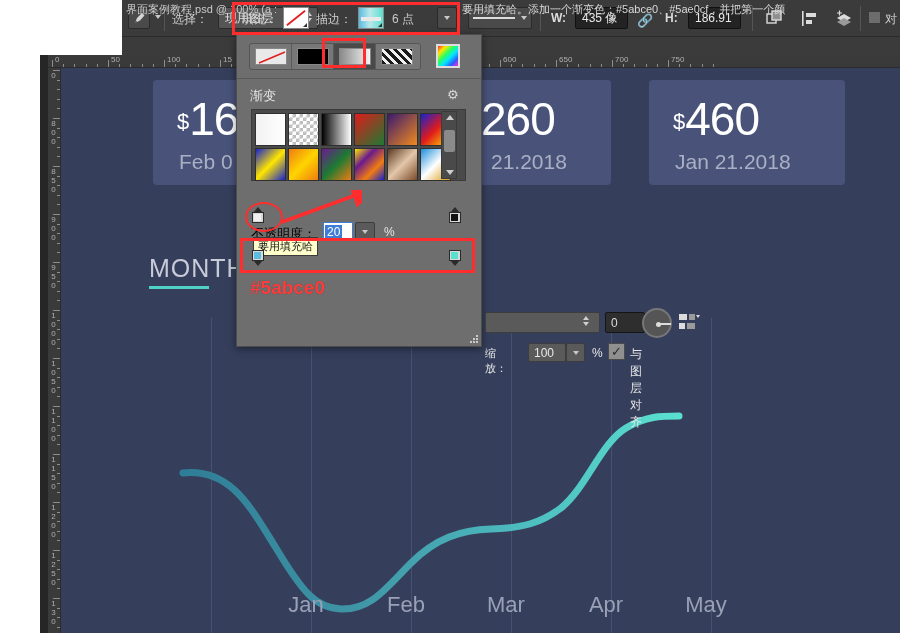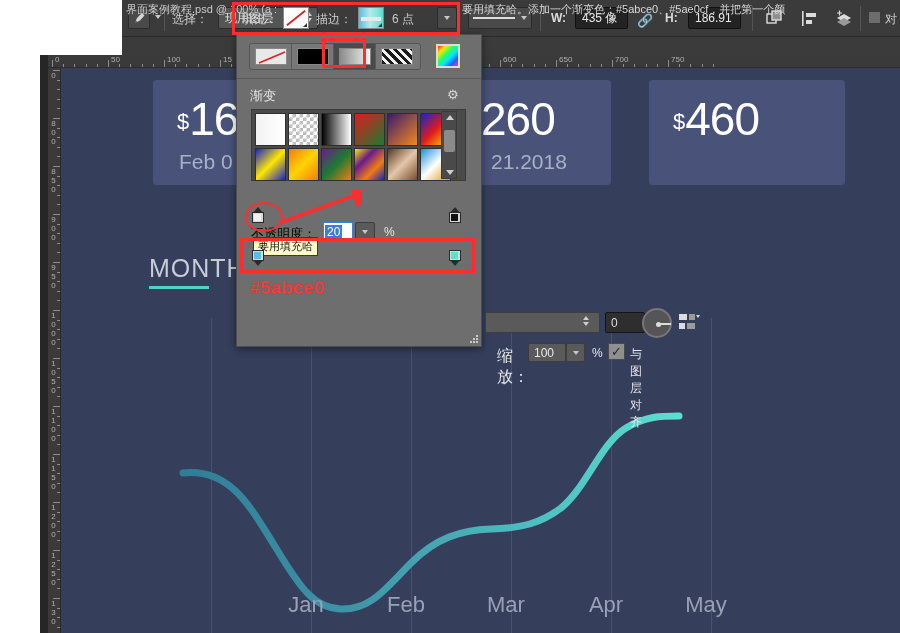--- a/index.html
+++ b/index.html
@@ -336,21 +336,21 @@
     color:#dcdcdc; font-size:12px; display:flex; align-items:center; padding-left:5px;
   }
   .knob {
     position:absolute; left:405px; top:273px; width:30px; height:30px;
     border-radius:50%; background:#555; border:2px solid #777;
   }
   .knob .needle { position:absolute; left:14px; top:13px; width:13px; height:2px; background:#ddd; }
   .knob .dot { position:absolute; left:12px; top:12px; width:5px; height:5px; border-radius:50%; background:#ddd; }
   .align-icon { position:absolute; left:441px; top:277px; width:22px; height:20px; color:#ddd; }
 
-  .scale-label { position:absolute; left:260px; top:311px; color:#e6e6e6; font-size:16px; }
+  .scale-label { position:absolute; left:248px; top:311px; color:#e6e6e6; font-size:11px; }
   .scale-field {
     position:absolute; left:291px; top:308px; width:38px; height:19px;
     background:#5a5a5a; border:1px solid #3d3d3d; border-radius:2px;
     color:#e9e9e9; font-size:12px; display:flex; align-items:center; padding-left:5px;
   }
   .scale-drop {
     position:absolute; left:329px; top:308px; width:19px; height:19px;
     background:#5a5a5a; border:1px solid #3d3d3d; border-radius:2px;
     display:flex; align-items:center; justify-content:center;
   }
@@ -381,20 +381,21 @@
         <div class="date">Feb 0</div>
       </div>
 
       <div class="card" style="left:300px; width:250px;">
         <div class="amt" style="left:120px;"><span>260</span></div>
         <div class="date" style="left:130px;">21.2018</div>
       </div>
 
       <div class="card" style="left:588px; width:196px;">
         <div class="amt"><span class="cur">$</span><span>460</span></div>
+        <div class="date">Jan 21.2018</div>
       </div>
 
       <div class="headline"><span>MONTH</span><span class="gap"></span><span>AILY</span></div>
       <div class="headline-underline"></div>
 
       <div class="gridline" style="left:150px;"></div>
       <div class="gridline" style="left:250px;"></div>
       <div class="gridline" style="left:350px;"></div>
       <div class="gridline" style="left:450px;"></div>
       <div class="gridline" style="left:550px;"></div>

